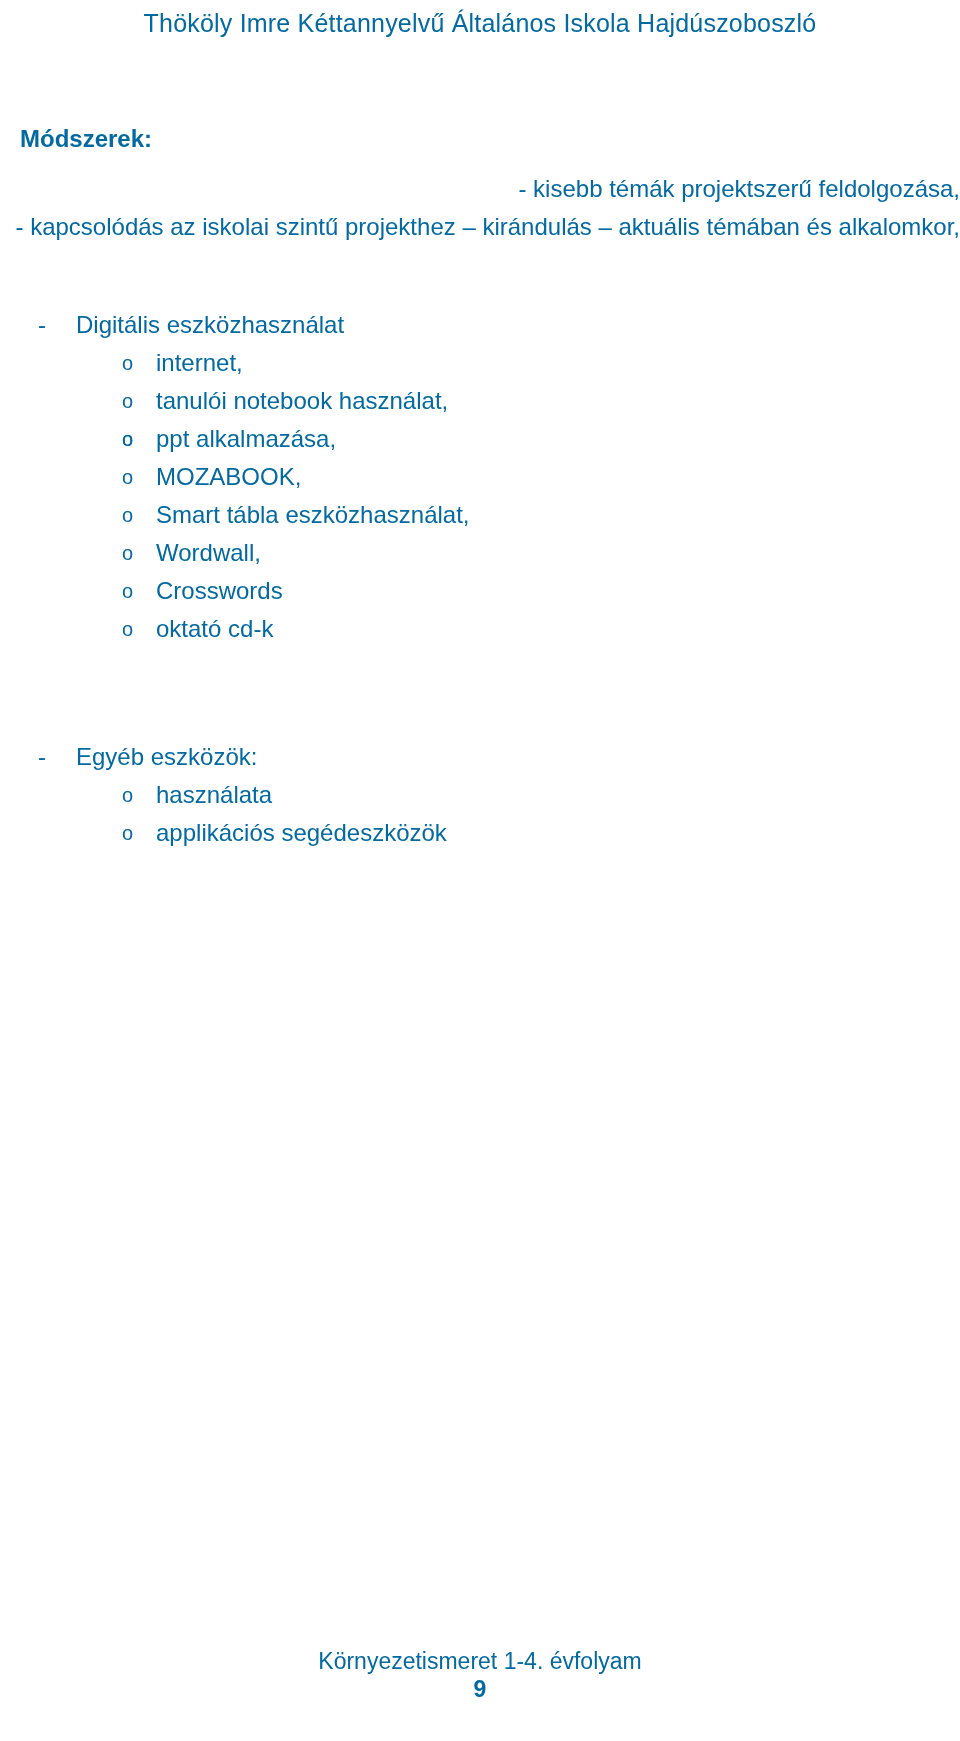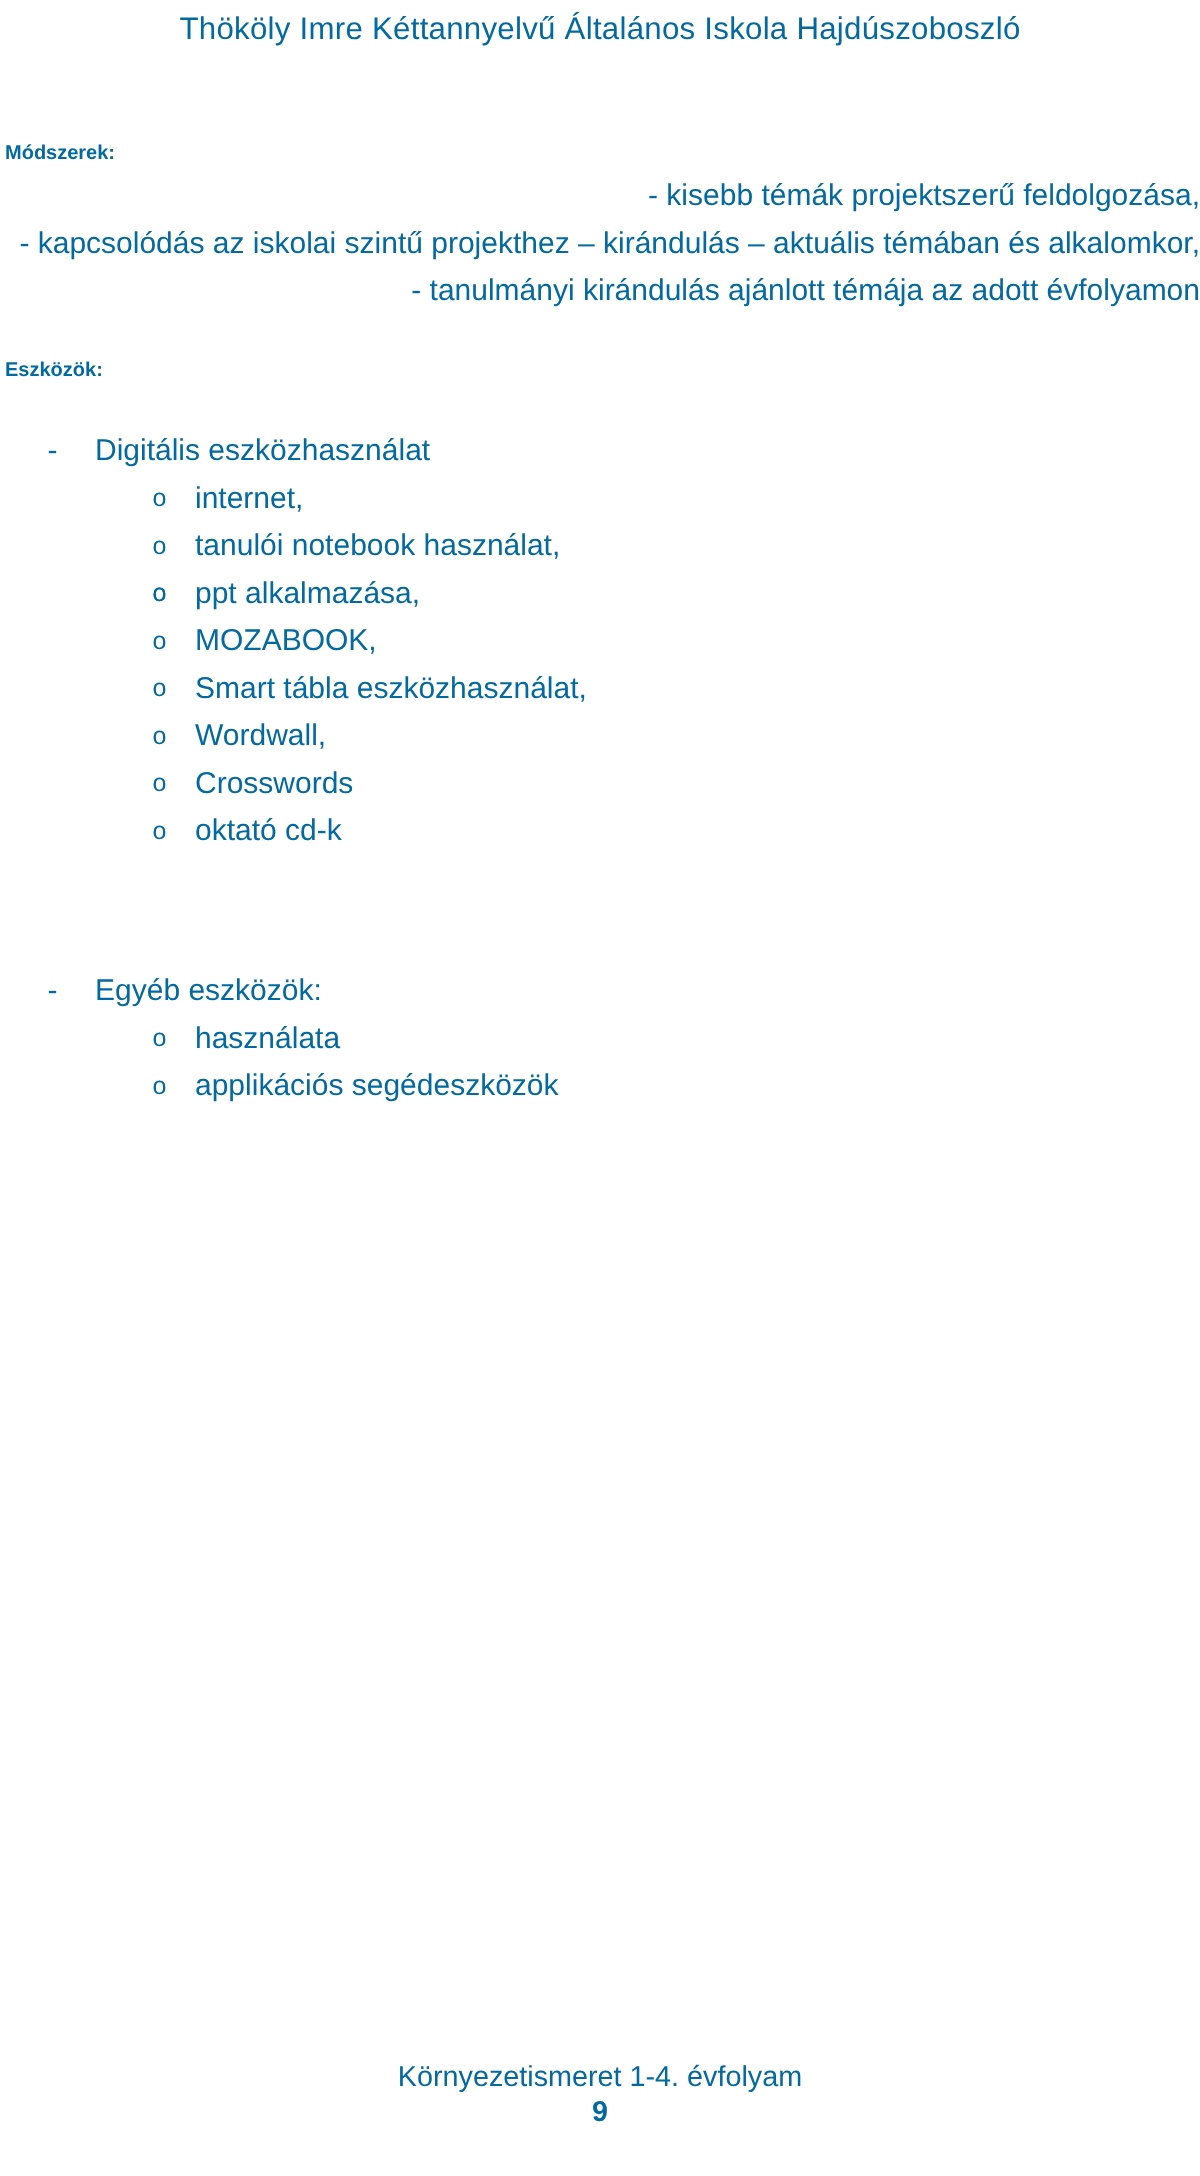--- a/index.html
+++ b/index.html
@@ -34,24 +34,24 @@
   
   .body-content {
     position: absolute;
     top: 108px;
     left: 0;
     width: 960px;
   }
 
   .section-heading {
     font-weight: bold;
-    font-size: 16px;
+    font-size: 24px;
     line-height: 30px;
     padding-left: 4px;
-    margin: 0;
+    margin: 16px;
   }
 
   .methods-list {
     list-style: none;
     margin: 0;
     padding: 0;
   }
   .methods-list li {
     font-size: 24px;
     line-height: 38px;
@@ -125,26 +125,24 @@
 
   <div class="doc-header">Thököly Imre Kéttannyelvű Általános Iskola Hajdúszoboszló</div>
 
   <div class="body-content">
 
     <div class="section-heading">Módszerek:</div>
 
     <ul class="methods-list">
       <li>- kisebb témák projektszerű feldolgozása,</li>
       <li>- kapcsolódás az iskolai szintű projekthez – kirándulás – aktuális témában és alkalomkor,</li>
-      <li>- tanulmányi kirándulás ajánlott témája az adott évfolyamon</li>
     </ul>
 
     <div class="spacer-md"></div>
 
-    <div class="section-heading">Eszközök:</div>
 
     <div class="spacer-md"></div>
 
     <ul class="tools-group">
       <li class="tool-level1">
         <span class="marker-dash">-</span>
         <span>Digitális eszközhasználat</span>
       </li>
     </ul>
 

